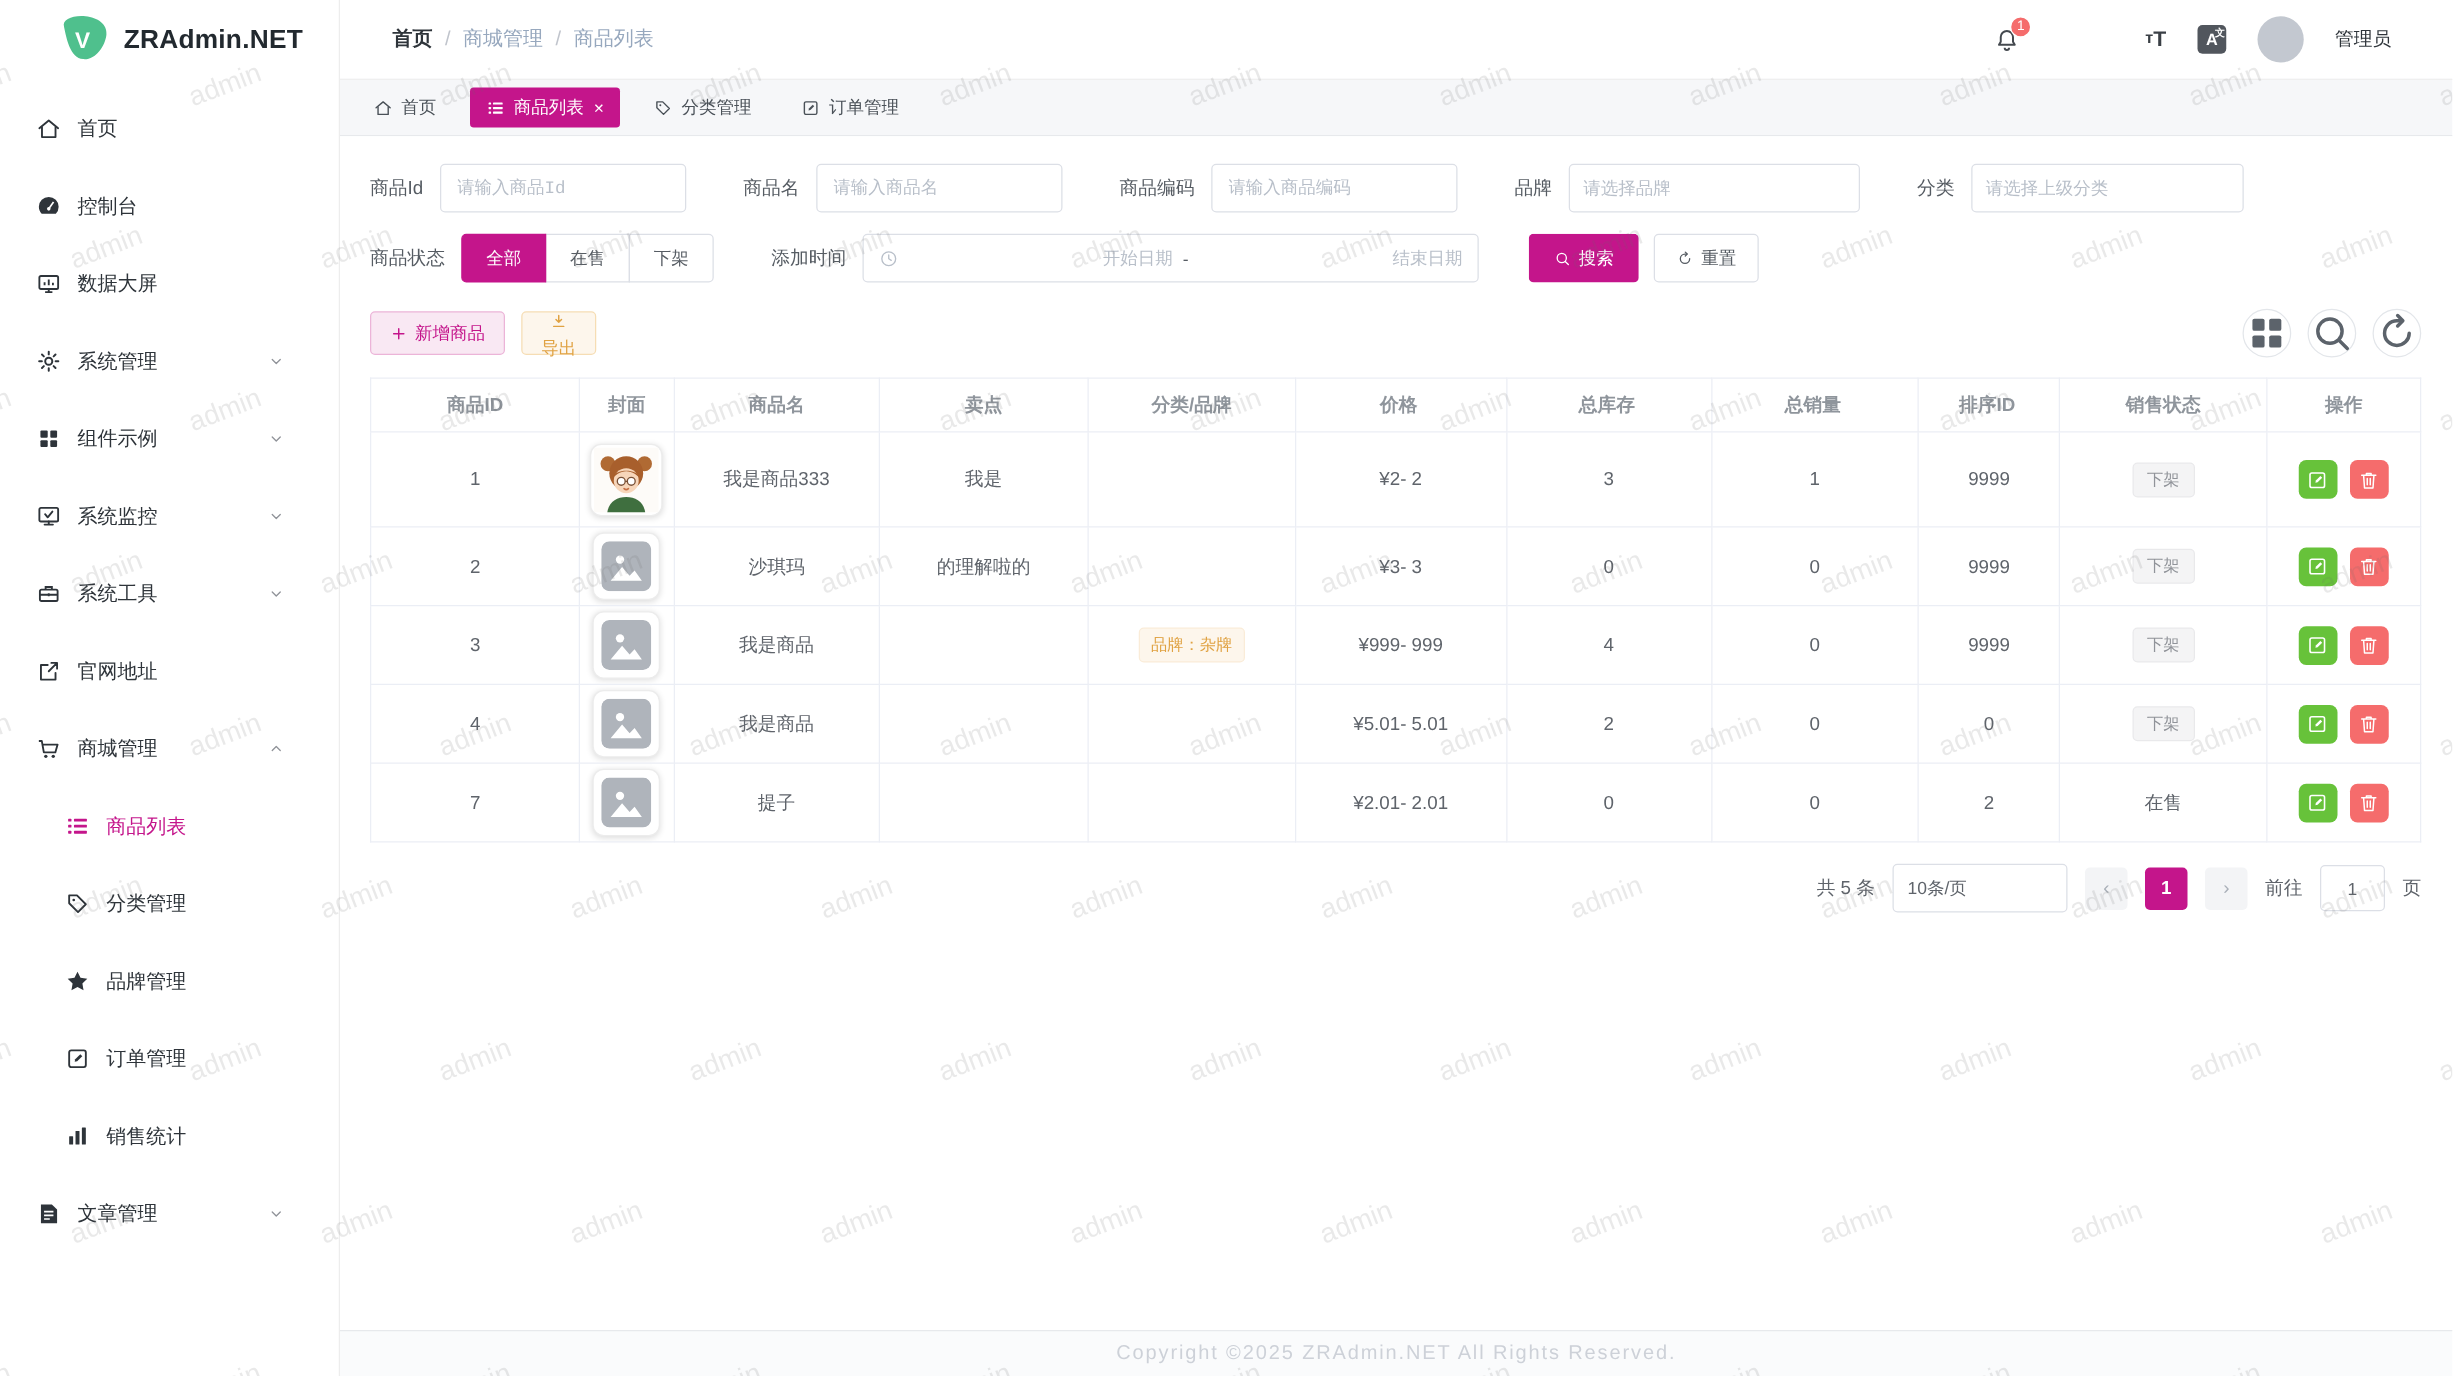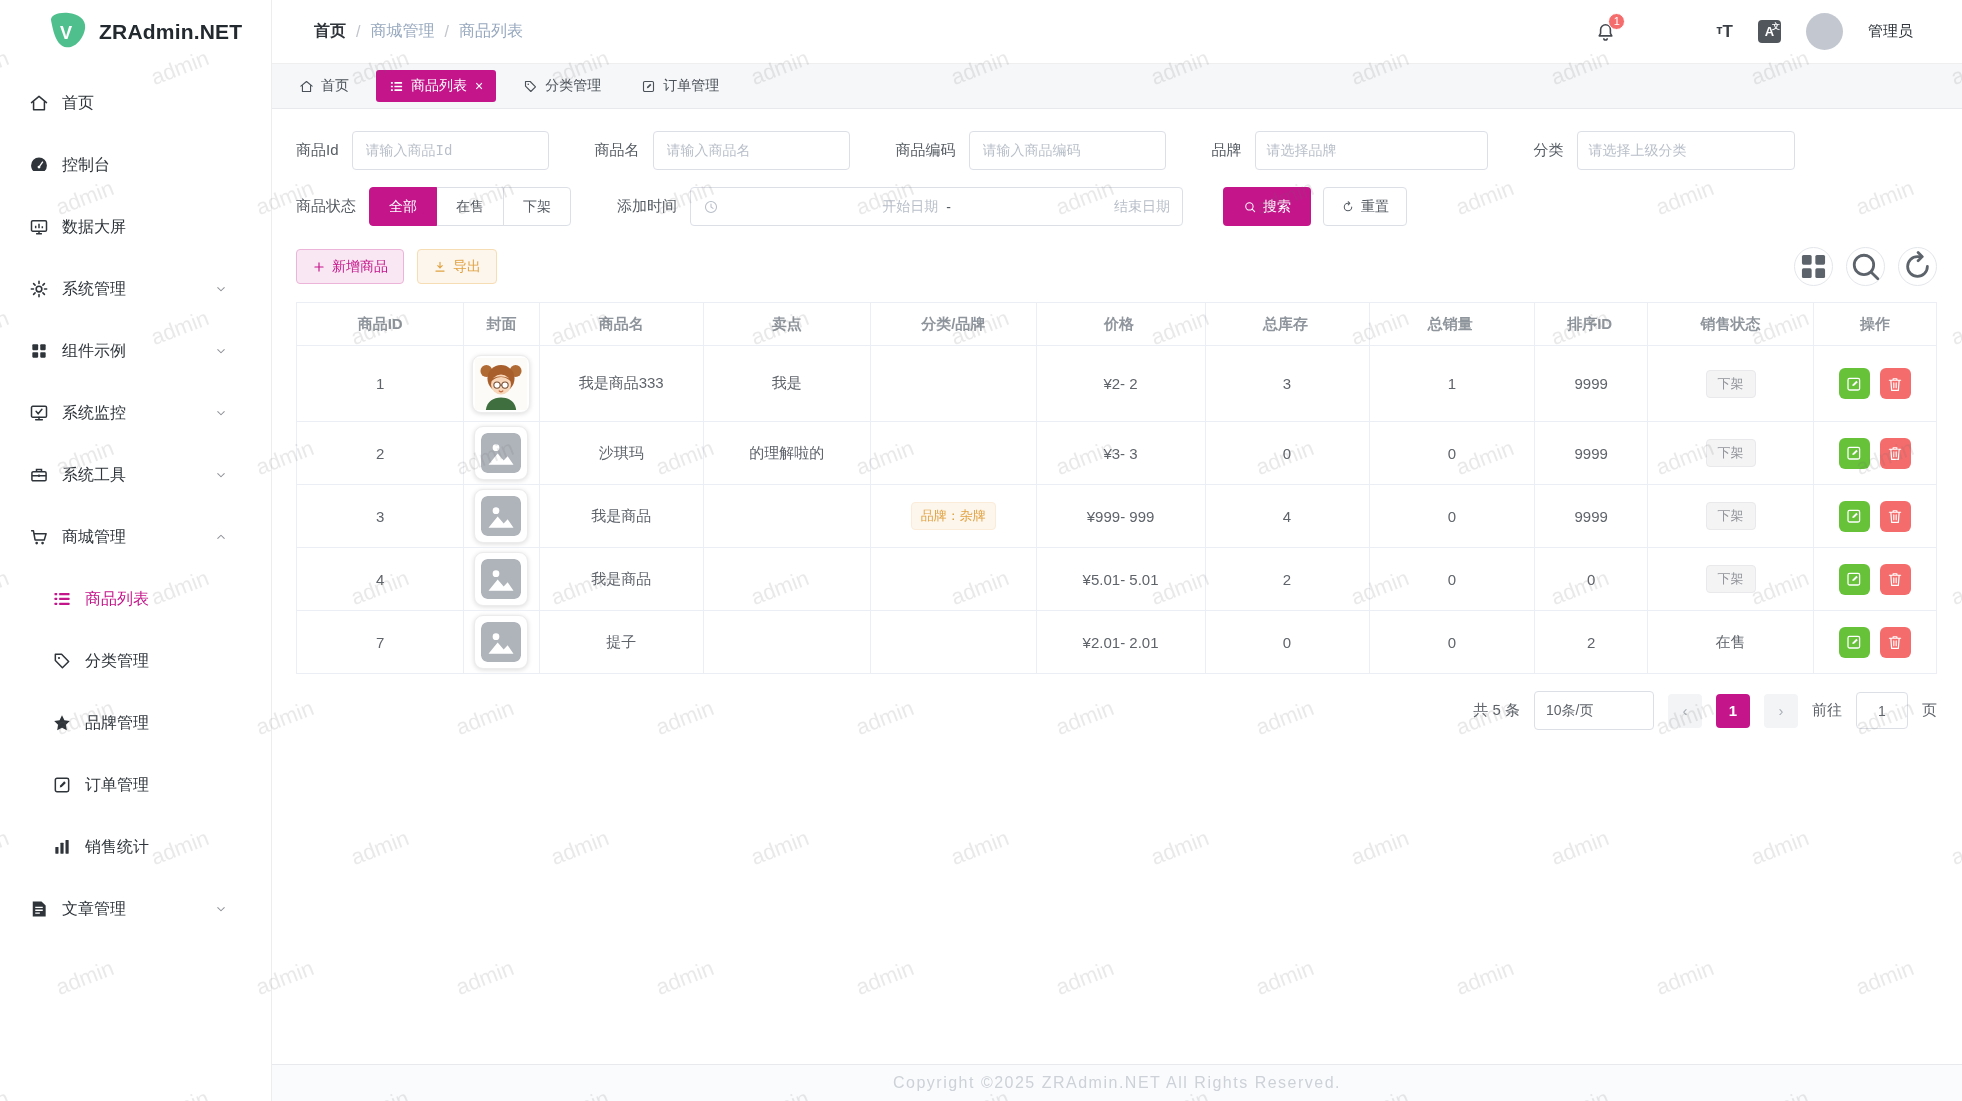--- a/index.html
+++ b/index.html
@@ -81,21 +81,21 @@
   .range .sep { color:#565c63; font-size:14px; }
   .btn { display:inline-flex; align-items:center; gap:6px; border:1px solid transparent; border-radius:4px;
          font-size:14px; cursor:pointer; font-family:inherit; background:none; }
   .btn .icn { font-size:14px; }
   .btn-search { height:39px; padding:0 19px; background:#c4158b; color:#fff; margin-left:40px; }
   .btn-reset  { height:39px; padding:12px 17px; background:#fff; border-color:#dcdfe6; color:#565c63; margin-left:12px; }
 
   
   .toolbar { display:flex; align-items:center; margin:4px 0 16px; flex:none; }
   .btn-add { height:35px; padding:0 15px; background:#f9e8f3; border-color:#ecb4d8; color:#c4158b; }
-  .btn-export { height:35px; padding:0 15px; background:#fdf6ec; border-color:#f6ddb4; color:#e0a242; margin-left:13px; }
+  .btn-export { height:35px; padding:0 15px; background:#fdf6ec; border-color:#f6ddb4; color:#e0a242; margin-left:13px;flex-direction:column; }
   .tool-circles { margin-left:auto; display:flex; gap:13px; }
   .circle { width:39px; height:39px; border:1px solid #e3e6ea; border-radius:50%; background:#fff; color:#5c636b;
             display:inline-flex; align-items:center; justify-content:center; font-size:16px; cursor:pointer; }
 
   
   table.grid { width:100%; border-collapse:collapse; table-layout:fixed; flex:none; }
   .grid th { height:43px; font-size:15px; font-weight:700; color:#8f959c; border:1px solid #ebeef5; background:#fff; }
   .grid td { border:1px solid #ebeef5; text-align:center; font-size:15px; color:#5f646b; height:57px; padding:4px; }
   .grid tr.tall td { height:76px; }
   .th-in { display:inline-flex; align-items:center; gap:3px; }
@@ -110,21 +110,21 @@
   .brand-tag { display:inline-block; background:#fdf6ec; border:1px solid #faecd8; color:#e0a242; font-size:13px;
                padding:4px 9px; border-radius:4px; }
   .act-btn { width:31px; height:31px; border:none; border-radius:6px; display:inline-flex; align-items:center;
              justify-content:center; margin:0 5px; cursor:pointer; font-size:16px; }
   .act-edit { background:#67c23a; }
   .act-del  { background:#f56c6c; }
 
   
   .pagination { display:flex; align-items:center; justify-content:flex-end; gap:14px; margin-top:17px;
                 font-size:15px; color:#5f646b; flex:none; }
-  .page-size { width:120px; height:39px; border:1px solid #dcdfe6; border-radius:4px; display:flex; align-items:center;
+  .page-size { width:140px; height:39px; border:1px solid #dcdfe6; border-radius:4px; display:flex; align-items:center;
                justify-content:space-between; padding:0 11px; font-size:14px; color:#5f646b; cursor:pointer; background:#fff; }
   .pg-btn { min-width:34px; height:34px; border-radius:4px; background:#f3f4f6; color:#a9afb8; display:inline-flex;
             align-items:center; justify-content:center; font-size:15px; cursor:pointer; }
   .pg-cur { background:#c4158b; color:#fff; font-weight:700; }
   .goto-input { width:52px; height:37px; border:1px solid #dcdfe6; border-radius:4px; text-align:center; font-size:14px;
                 color:#5f646b; outline:none; }
   .flex-spacer { flex:1; }
 
   
   .footer { height:37px; flex:none; border-top:1px solid #e7e9ec; background:#fafbfc; display:flex;
@@ -230,20 +230,29 @@
               <rect x="3.5" y="8" width="17" height="11" rx="1.5"></rect>
               <path d="M9 8V5.5h6V8M3.5 13h17M12 11.5v3"></path>
             </svg>
           </span>
           <span class="mi-label">系统工具</span>
           <span class="icn chev">
             <svg viewBox="0 0 24 24" fill="none" stroke="currentColor" stroke-width="1.8" stroke-linecap="round" stroke-linejoin="round">
               <path d="m6.5 9.5 5.5 5.5 5.5-5.5"></path>
             </svg>
           </span>
+        </div>
+        <div class="menu-item">
+          <span class="icn ">
+            <svg viewBox="0 0 24 24" fill="none" stroke="currentColor" stroke-width="1.8" stroke-linecap="round" stroke-linejoin="round">
+              <path d="M18.5 13.5V20h-14V6H11"></path>
+              <path d="M14.5 4H20v5.5M19.5 4.5 12 12"></path>
+            </svg>
+          </span>
+          <span class="mi-label">官网地址</span>
         </div>
         <div class="menu-item">
           <span class="icn ">
             <svg viewBox="0 0 24 24" fill="none" stroke="currentColor" stroke-width="1.8" stroke-linejoin="round">
               <path d="M2.5 4.5h2.8l2 11h11l2.2-7.5H6.2"></path>
               <circle cx="9.2" cy="19.3" r="1.6" fill="currentColor" stroke="none"></circle>
               <circle cx="16.3" cy="19.3" r="1.6" fill="currentColor" stroke="none"></circle>
             </svg>
           </span>
           <span class="mi-label">商城管理</span>

